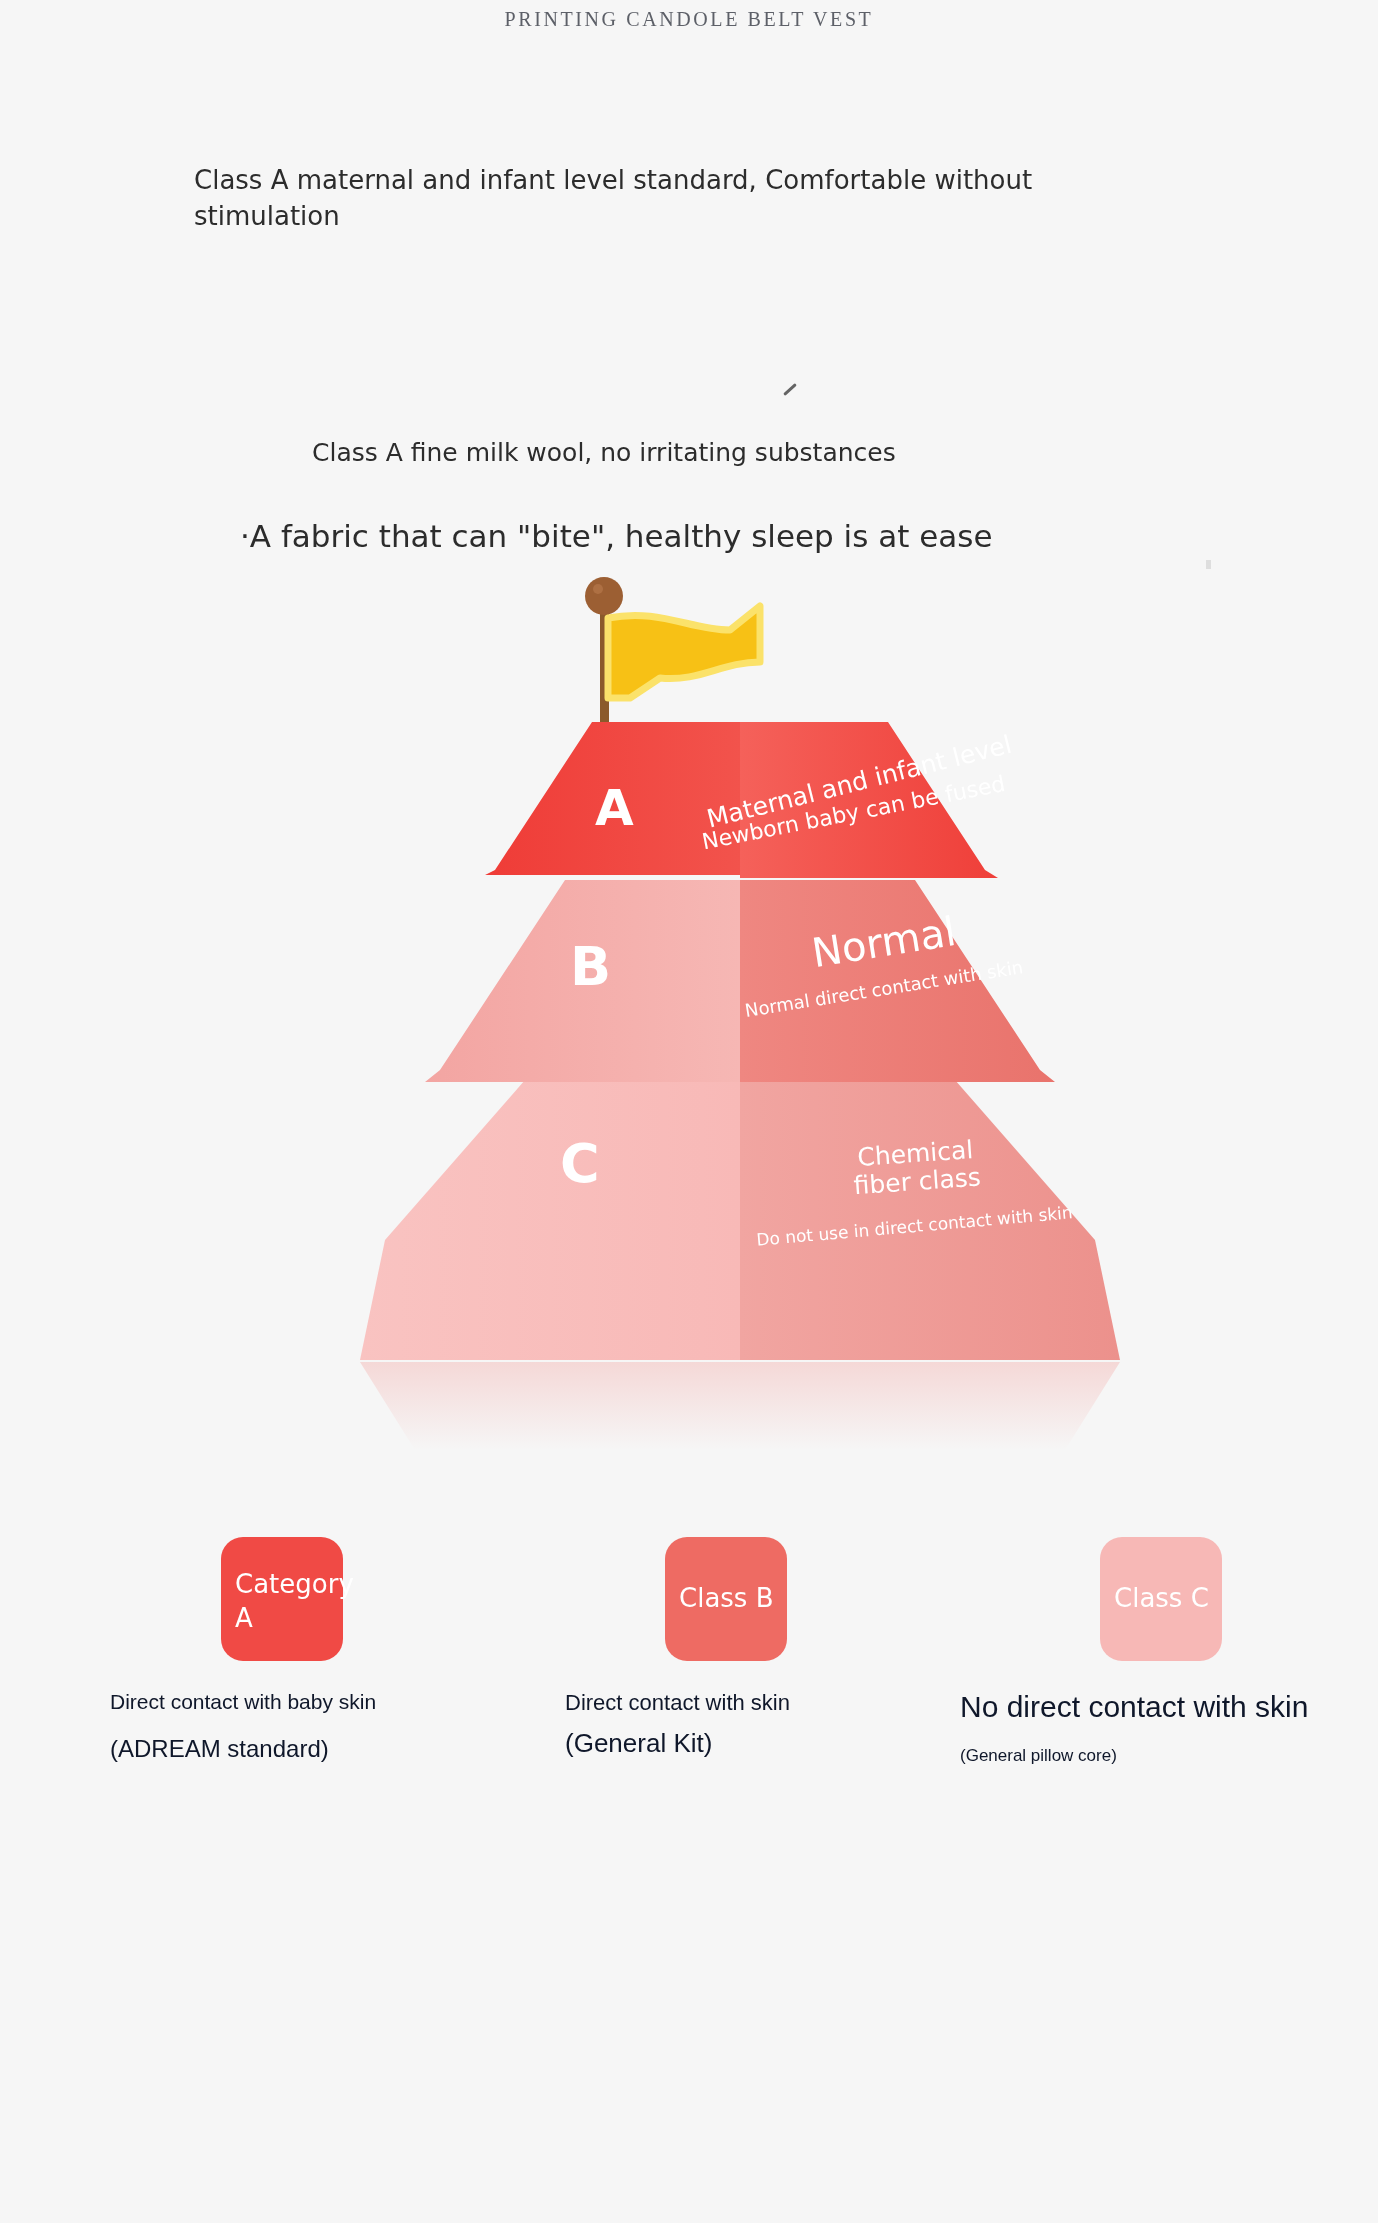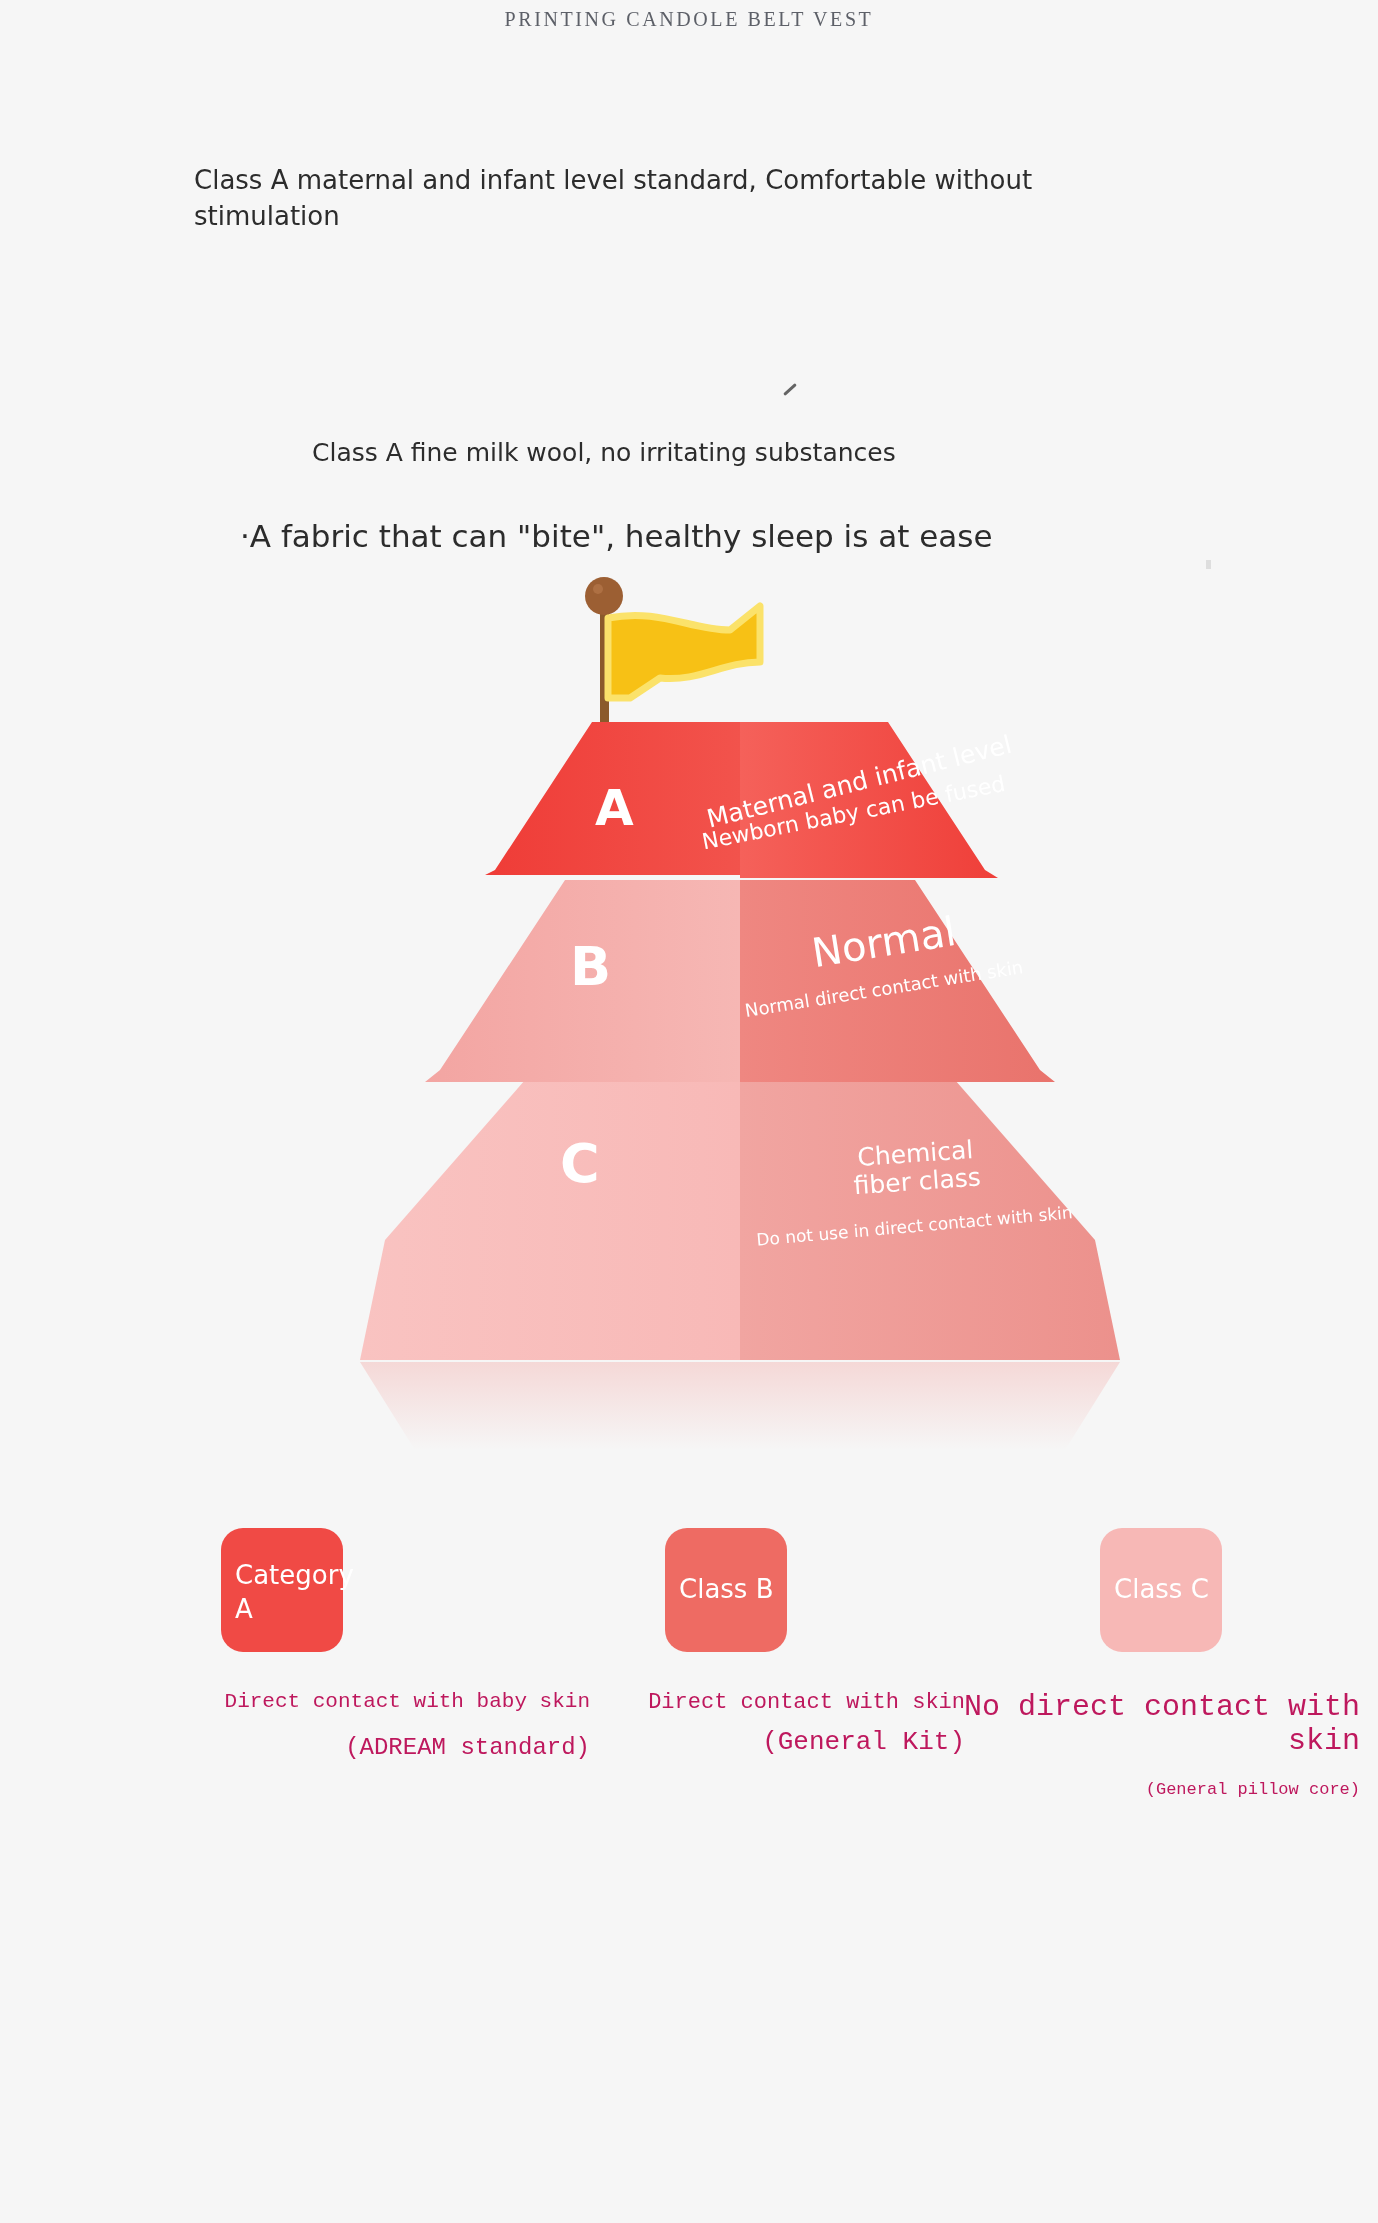--- a/index.html
+++ b/index.html
@@ -128,37 +128,38 @@
     position: absolute;
     width: 122px;
     height: 124px;
     border-radius: 22px;
     box-sizing: border-box;
     color: #fff;
     font-family: "DejaVu Sans", sans-serif;
     font-size: 26px;
     line-height: 34px;
     padding: 30px 0 0 14px;
+    margin-top: 9px;
   }
   .badge-a { left: 221px; }
   .badge-b { left: 665px; padding-top: 44px; }
   .badge-c { left: 1100px; padding-top: 44px; }
 
   
   .captions {
     position: absolute;
     left: 0;
     top: 1690px;
     width: 1378px;
   }
   .cap-col {
     position: absolute;
-    text-align: right;
-    color: #be185d;
-    font-family: Liberation Mono, monospace;
+    text-align: left;
+    color: #0f172a;
+    font-family: Liberation Sans, sans-serif;
   }
   .cap-a { left: 110px; width: 480px; }
   .cap-b { left: 565px; width: 400px; }
   .cap-c { left: 960px; width: 400px; }
 
   .cap-a .cap-main { font-size: 21px; }
   .cap-a .cap-sub  { font-size: 24px; margin-top: 21px; }
   .cap-b .cap-main { font-size: 22px; }
   .cap-b .cap-sub  { font-size: 26px; margin-top: 12px; }
   .cap-c .cap-main { font-size: 30px; }

